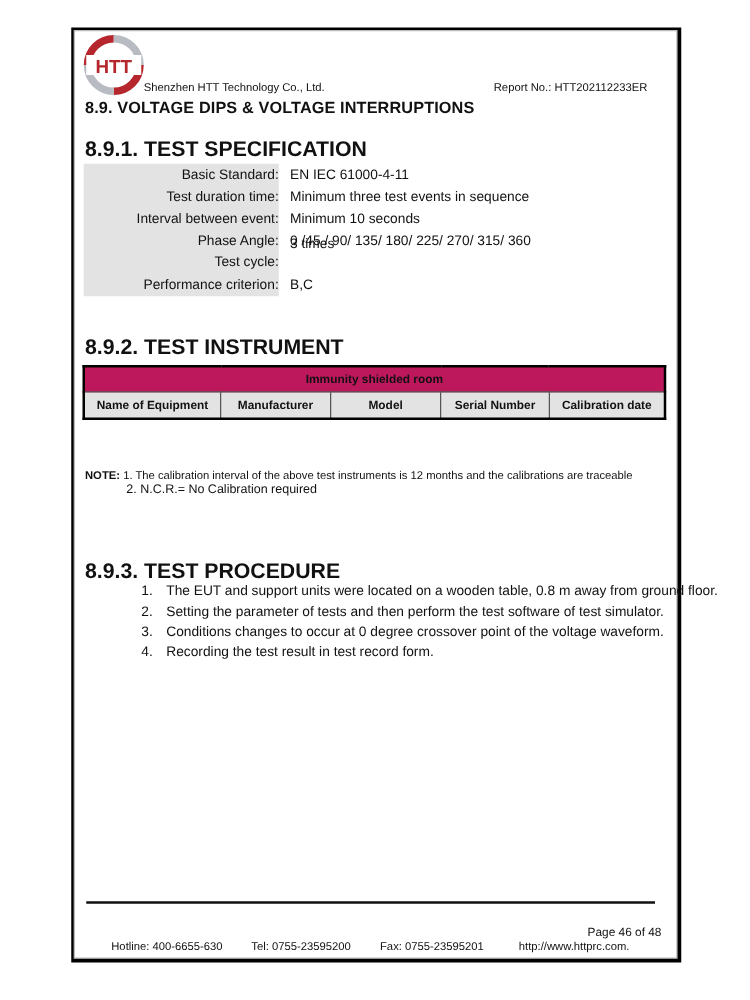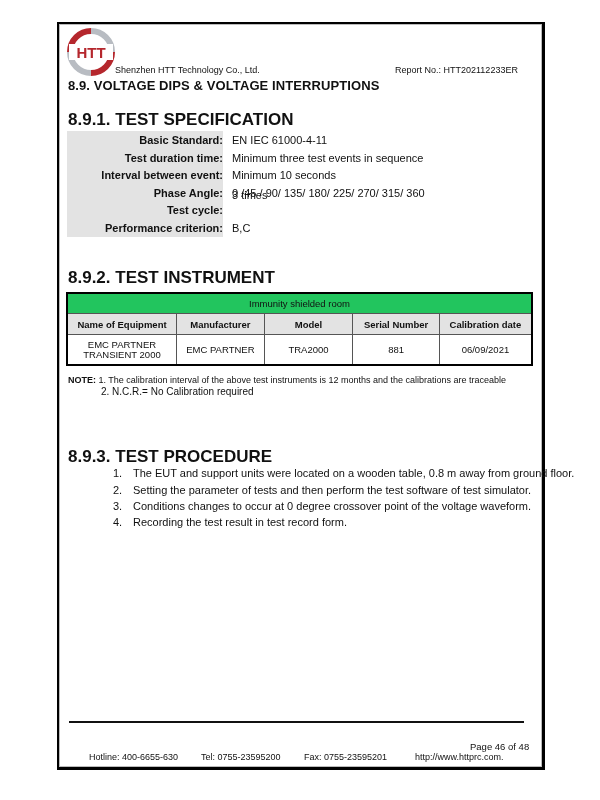--- a/index.html
+++ b/index.html
@@ -9,26 +9,26 @@
          border:2px solid #000; border-right-width:3px; border-bottom-width:3px;
          box-shadow: inset 0 0 0 1px #bbb; background:#fff; }
   .abs { position:absolute; }
   .logo { left:66px; top:27px; width:50px; height:50px; }
   .company { left:115px; top:65px; font-size:9px; }
   .report-no { left:395px; top:65px; font-size:9px; }
   .main-title { left:68px; top:78px; font-size:13px; font-weight:bold; letter-spacing:0.1px; }
   .sec-title { font-size:17px; font-weight:bold; }
   .spec { left:67px; top:131px; width:156px; height:106px; background:#e3e3e3; }
   .spec-row { position:absolute; height:17.5px; font-size:11px; line-height:17.5px; }
-  .spec-label { right:377px; font-weight:bold; white-space:nowrap; }
+  .spec-label { right:377px; font-weight:normal; white-space:nowrap; }
   .spec-value { left:232px; white-space:nowrap; }
   table.instr { position:absolute; left:66px; top:292px; width:467px; border-collapse:collapse;
          border:2px solid #000; font-size:9.5px; }
   table.instr td, table.instr th { border:1px solid #555; text-align:center; padding:0; }
-  table.instr tr.t1 th { background:#22c55e; height:19px; font-weight:normal; }
+  table.instr tr.t1 th { background:#be185d; height:19px; font-weight:bold; }
   table.instr tr.t2 th { background:#e3e3e3; height:20px; font-weight:bold; }
   table.instr tr.t3 td { height:29px; line-height:10px; }
   .note { left:68px; top:375px; font-size:9px; line-height:11px; width:470px; }
   .note b { font-weight:bold; }
   .proc { left:68px; font-size:11px; white-space:nowrap;margin-left:45px; }
   .proc .num { display:inline-block; width:20px; }
   .footer-line { left:69px; top:721px; width:455px; height:2px; background:#111; }
   .page-num { left:470px; top:741px; font-size:9.5px; }
   .footer-item { top:752px; font-size:9px; }
 </style>
@@ -79,30 +79,20 @@
       <tr class="t1">
     <th colspan="5">Immunity shielded room</th>
   </tr>
   <tr class="t2">
     <th>Name of Equipment</th>
     <th>Manufacturer</th>
     <th>Model</th>
     <th>Serial Number</th>
     <th>Calibration date</th>
   </tr>
-  <tr class="t3">
-    <td>
-      <div>EMC PARTNER</div>
-      <div>TRANSIENT 2000</div>
-    </td>
-    <td>EMC PARTNER</td>
-    <td>TRA2000</td>
-    <td>881</td>
-    <td>06/09/2021</td>
-  </tr>
 </tbody>
   </table>
 
 <div class="abs note">
   <div><b>NOTE:</b> <span>1. The calibration interval of the above test instruments is 12 months and the calibrations are traceable</span></div>
   <div style="padding-left:33px; font-size:10px;">2. N.C.R.= No Calibration required</div>
 </div>
 
 <div class="abs sec-title" style="left:68px; top:447px;">8.9.3. TEST PROCEDURE</div>
 <div class="abs proc" style="top:467px;"><span class="num">1.</span><span>The EUT and support units were located on a wooden table, 0.8 m away from ground floor.</span></div>

